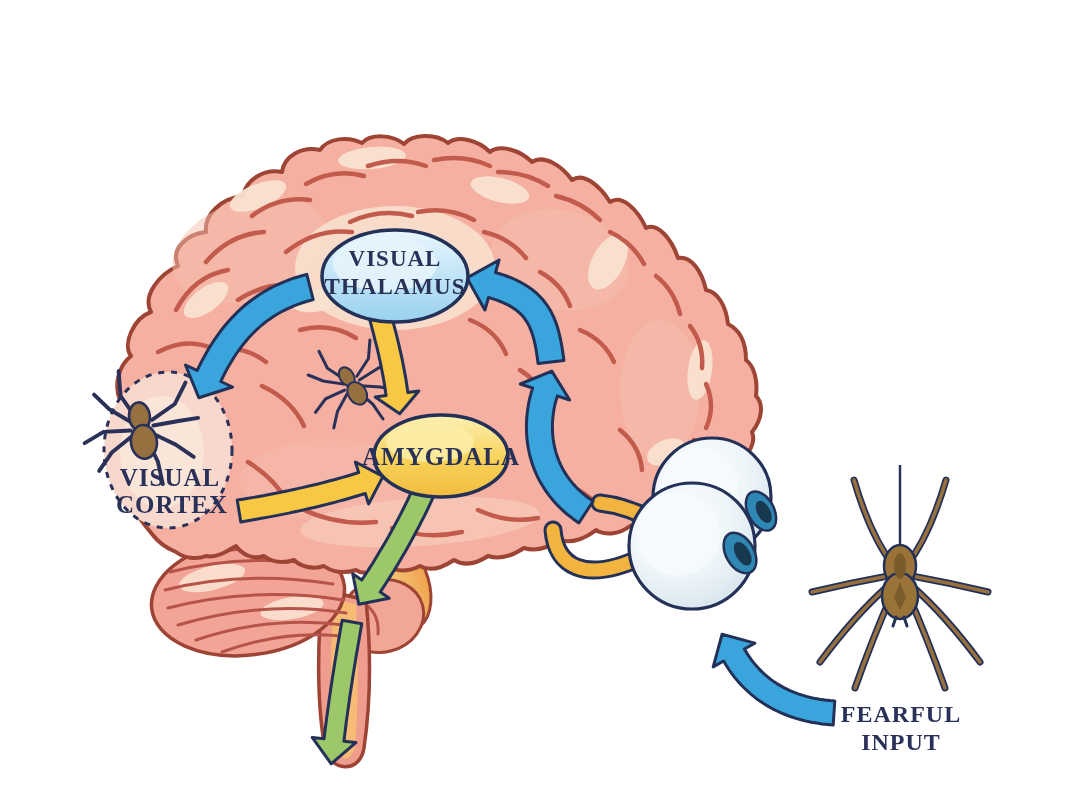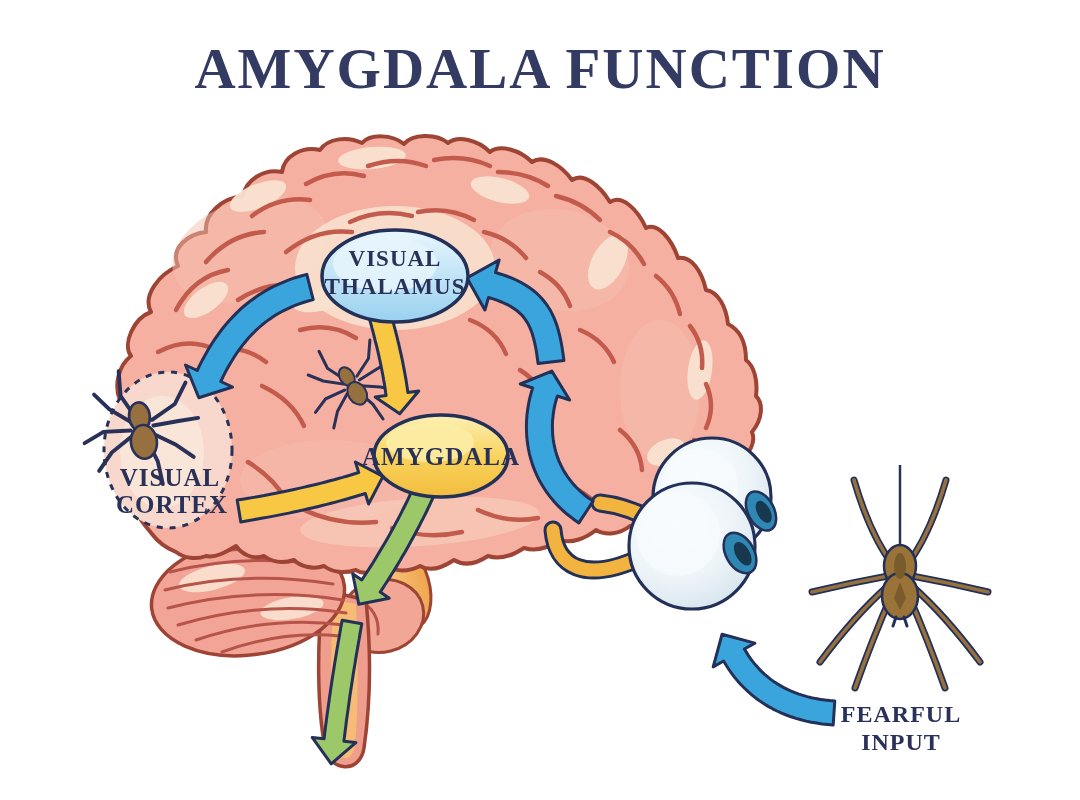--- a/index.html
+++ b/index.html
@@ -7,21 +7,20 @@
          font-family:"Liberation Serif", serif;}
   .title{position:absolute;top:36px;left:0;width:100%;text-align:center;
          font-weight:bold;font-size:57px;letter-spacing:2px;color:#343b63;}
   svg{position:absolute;left:0;top:0;}
   text{font-family:"Liberation Serif", serif;font-weight:bold;fill:#2a3158;}
 </style>
 </head>
 <body>
 
 <div class="stage">
-  <div class="title">AMYGDALA FUNCTION</div>
 
   <svg width="1080" height="800" viewBox="0 0 1080 800">
     <defs>
       <linearGradient id="tg" x1="0" y1="0" x2="0" y2="1">
         <stop offset="0" stop-color="#e8f6fd"></stop>
           <stop offset="0.55" stop-color="#bce2f6"></stop>
           <stop offset="1" stop-color="#99d1ef"></stop>
       </linearGradient>
       <linearGradient id="ag" x1="0" y1="0" x2="0" y2="1">
         <stop offset="0" stop-color="#fcf0b4"></stop>

